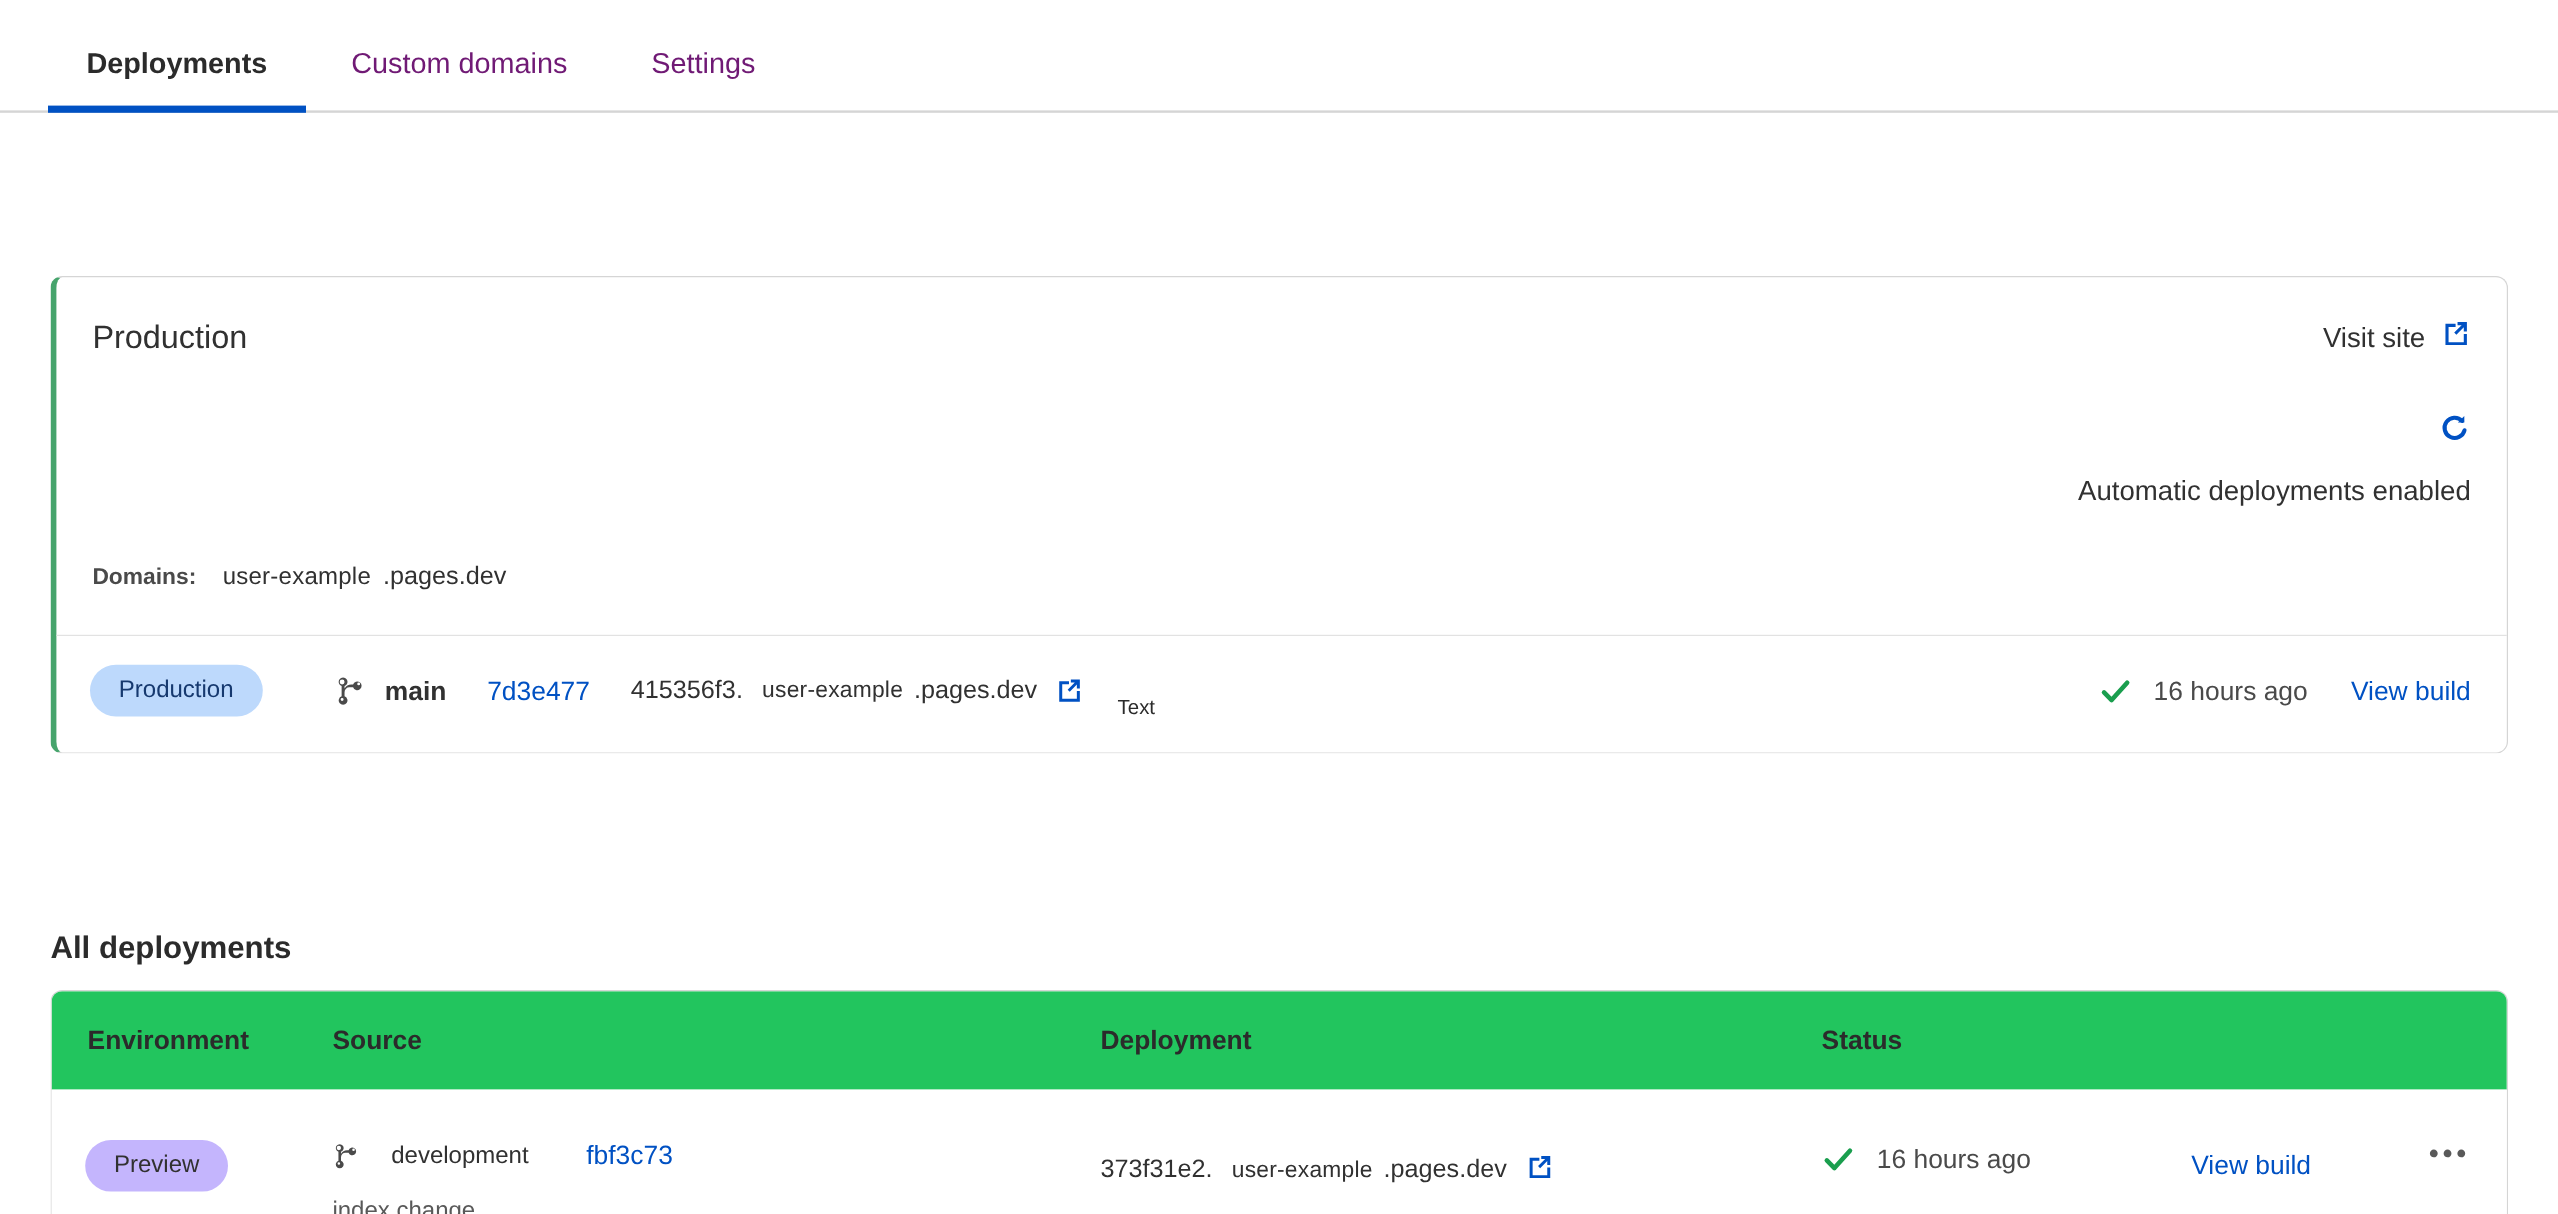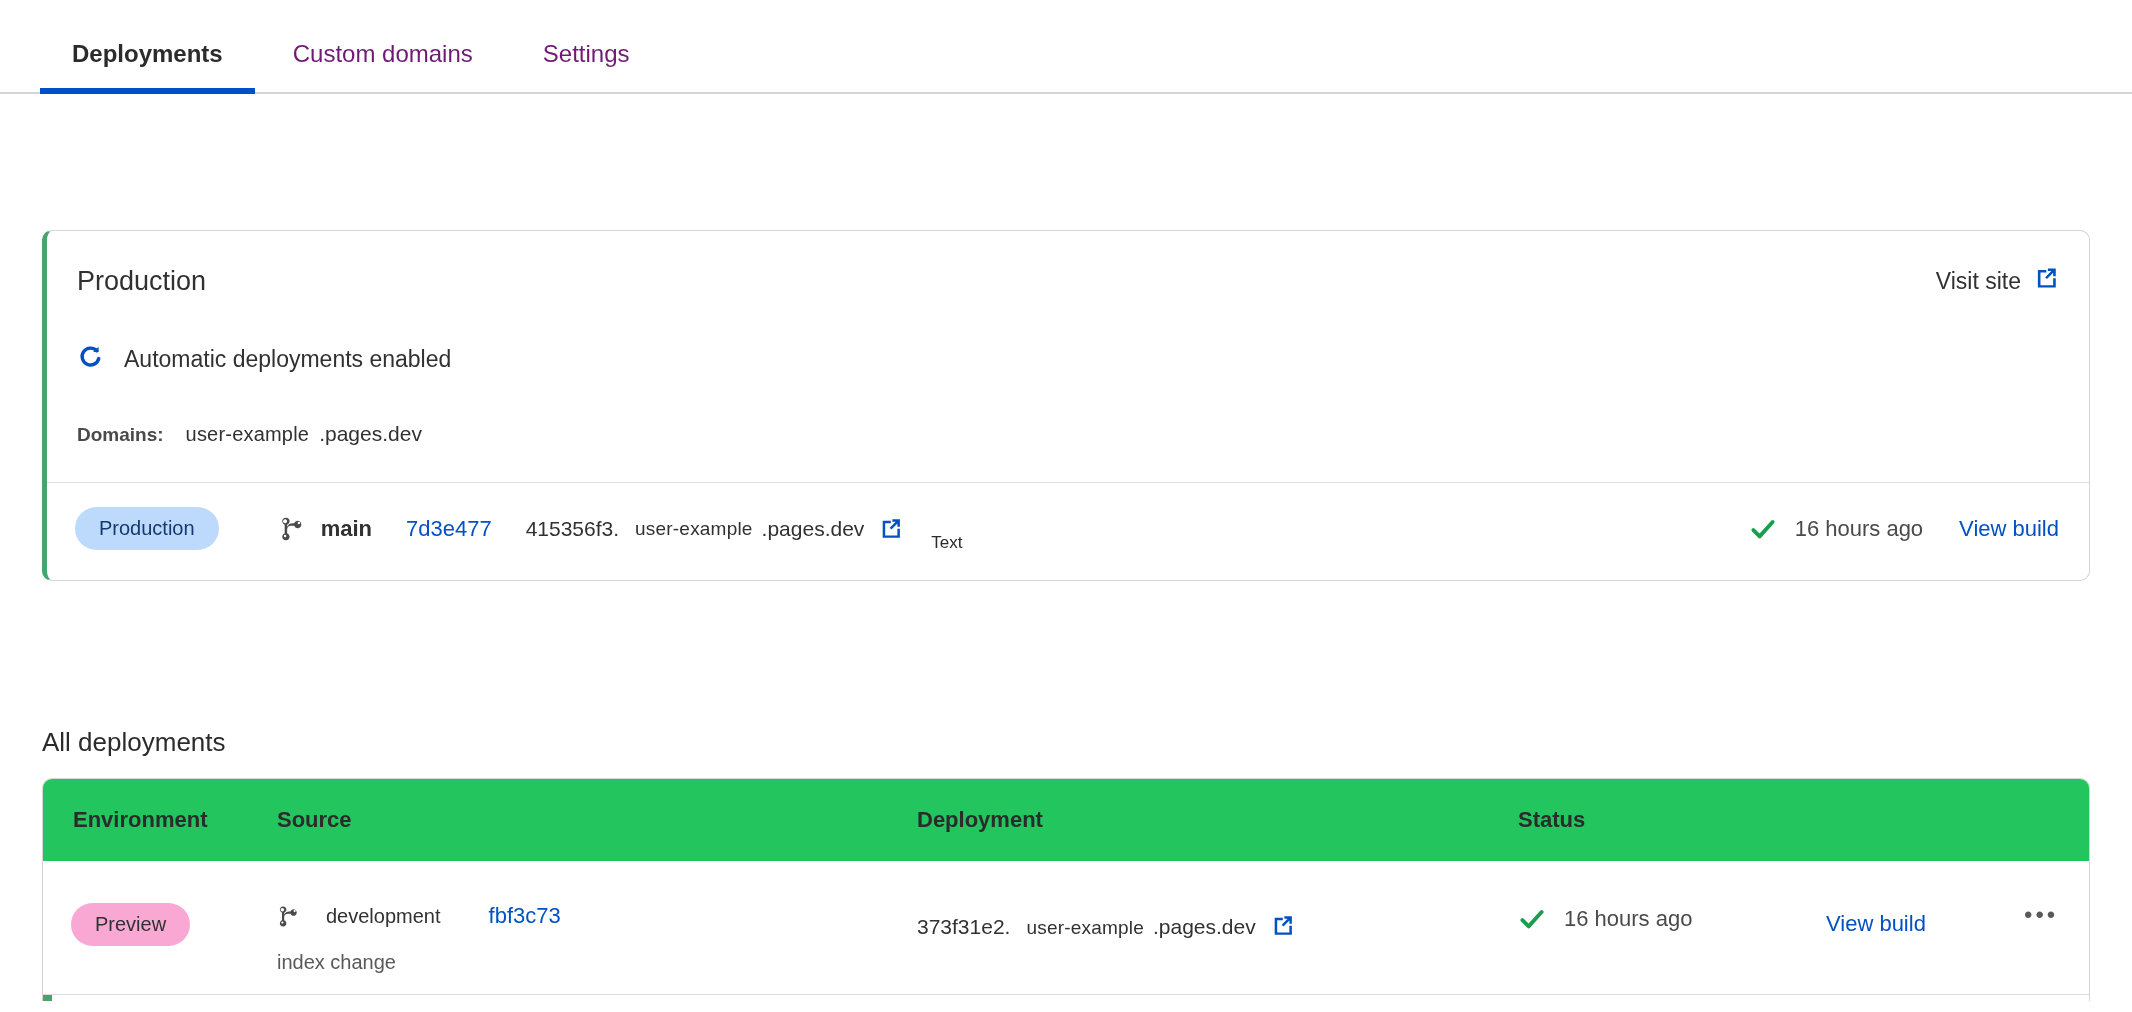--- a/index.html
+++ b/index.html
@@ -42,58 +42,58 @@
   .card-body { padding: 34px 30px 0 30px; }
   .card-head { display: flex; justify-content: space-between; align-items: center; }
   .card-title { font-size: 27px; font-weight: 400; color: #313131; }
   .visit-site {
     display: flex; align-items: center; gap: 12px;
     font-size: 23px; color: #313131; cursor: pointer; text-decoration: none;
   }
   .icon-blue { color: #0051c3; }
   .auto-row {
     margin-top: 46px;
-    display: flex; align-items: center; gap: 20px;
-    font-size: 23px; color: #313131;
+    display: flex; align-items: flex-end; gap: 20px;
+    font-size: 23px; color: #313131; flex-direction: column;
   }
   .domains-row { margin-top: 46px; display: flex; align-items: baseline; }
   .domains-label { font-size: 19px; font-weight: 700; color: #4a4a4a; margin-right: 22px; }
   .domain-name { font-size: 20px; letter-spacing: 0.2px; }
   .domain-suffix { font-size: 21px; margin-left: 10px; }
   .card-divider { height: 1px; background: #e2e2e2; margin-top: 36px; }
 
   .deploy-row {
     display: flex; align-items: center; justify-content: space-between;
     padding: 24px 30px 30px 28px;
   }
   .deploy-left { display: flex; align-items: center; }
   .badge {
     display: inline-flex; align-items: center; justify-content: center;
     border-radius: 26px; padding: 10px 24px; font-size: 20px; white-space: nowrap;
   }
   .badge.production { background: #bdd9fc; color: #16396f; }
-  .badge.preview { background: #f9a8d4; color: #313131; }
+  .badge.preview { background: #c4b5fd; color: #313131; }
   .branch-icon { margin-left: 60px; color: #4a4a4a; display: inline-flex; }
   .branch-name { margin-left: 16px; font-weight: 700; font-size: 22px; text-align: right; }
   .commit-link { margin-left: 34px; font-size: 22px; color: #0051c3; cursor: pointer; text-decoration: none; }
   .deploy-id { margin-left: 34px; font-size: 21px; color: #313131; }
   .deploy-domain { margin-left: 16px; font-size: 19px; letter-spacing: 0.2px; }
   .deploy-suffix { margin-left: 9px; font-size: 21px; }
   .ext-icon { margin-left: 14px; display: inline-flex; }
   .text-label { margin-left: 28px; font-size: 17px; color: #2b2b2b; transform: translateY(14px); }
 
   .status-group { display: flex; align-items: center; }
   .check-icon { color: #1a9e4e; display: inline-flex; }
   .status-time { margin-left: 18px; font-size: 22px; color: #4a4a4a; white-space: nowrap; }
   .view-build { margin-left: 36px; font-size: 22px; color: #0051c3; cursor: pointer; text-decoration: none; white-space: nowrap; }
 
   
   .section-heading {
     margin: 146px 0 0 42px;
-    font-size: 26px; font-weight: 400; color: #2b2b2b;
+    font-size: 26px; font-weight: 700; color: #2b2b2b;
   }
   .table {
     margin: 20px 42px 0 42px;
     border: 1px solid #d5d5d5;
     border-bottom: none;
     border-radius: 10px 10px 0 0;
     overflow: hidden;
   }
   .thead, .trow {
     display: grid;

